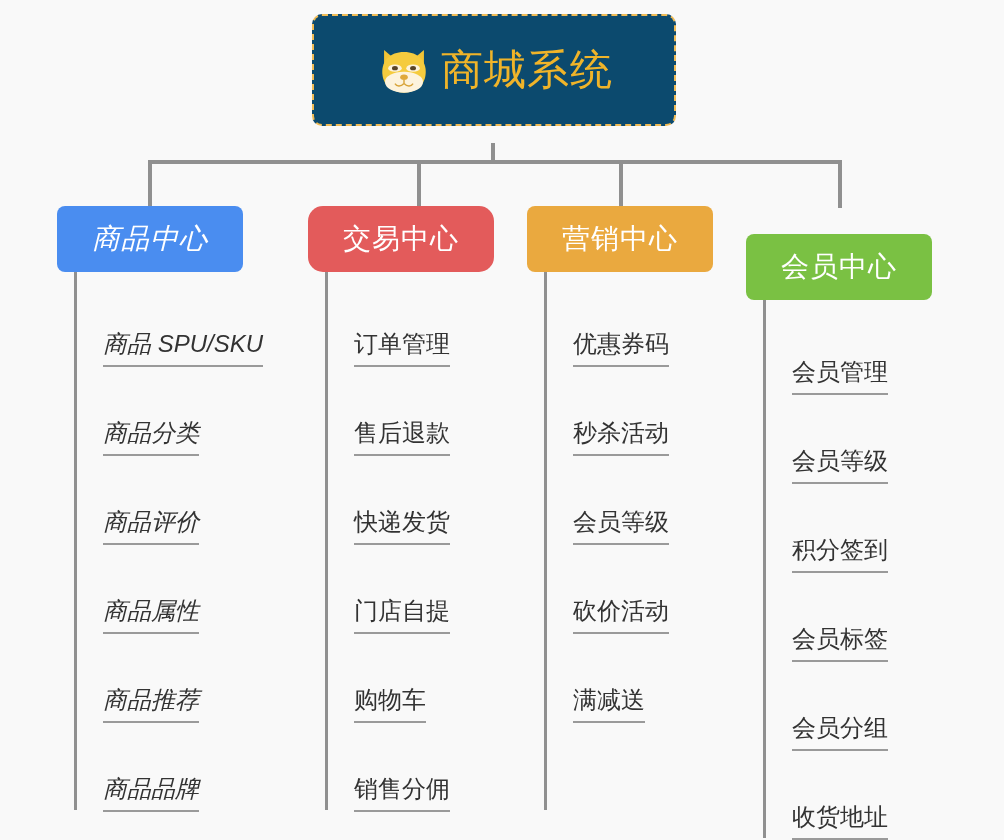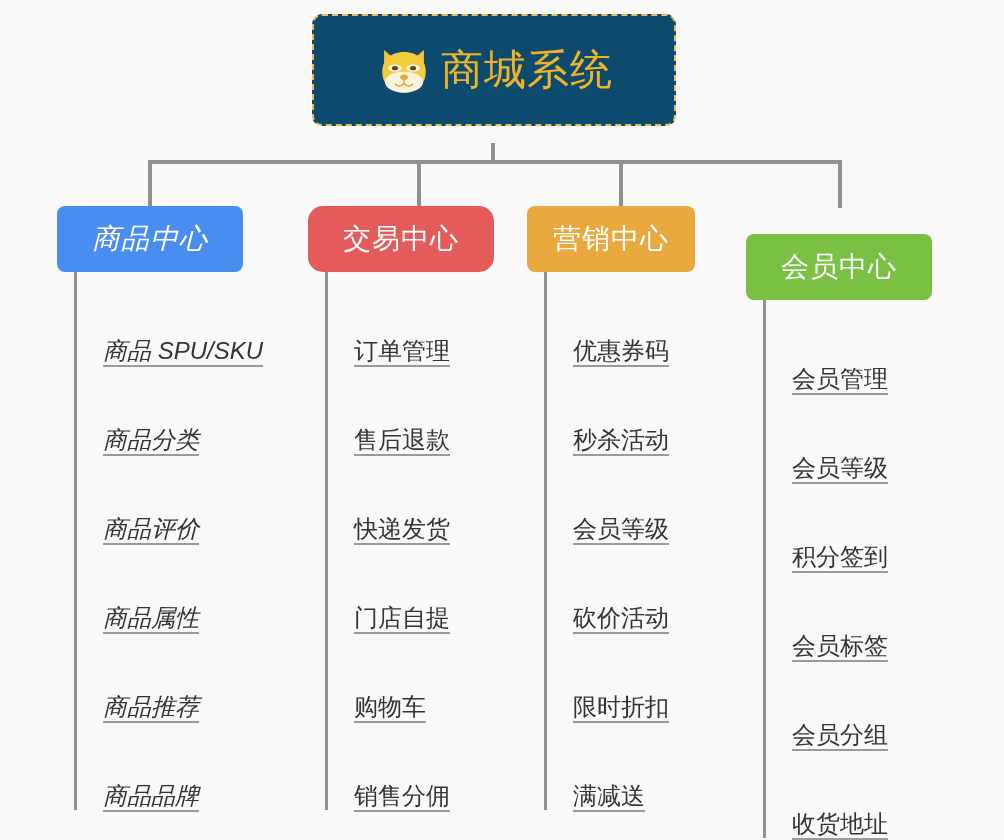--- a/index.html
+++ b/index.html
@@ -113,20 +113,21 @@
     display: flex;
     align-items: flex-end;
     padding-left: 46px;
   }
   .leaf-text {
     display: inline-block;
     font-size: 24px;
     line-height: 1.15;
     color: #333333;
     white-space: nowrap;
+    padding-bottom: 7px;
     border-bottom: 2px solid #9a9a9a;
   }
 </style>
 </head>
 <body>
 
 <div id="mindmap">
 
   <div class="root-node">
     <svg class="root-logo" viewBox="0 0 64 64">
@@ -202,39 +203,36 @@
           </div>
           <div class="leaf-item">
             <span class="leaf-text">购物车</span>
           </div>
           <div class="leaf-item">
             <span class="leaf-text">销售分佣</span>
           </div>
         </div>
       </div>
       <div class="column" style="left: 527px; width: 186px;">
-        <div class="cat-box" style="background: rgb(234, 169, 63); width: 168px;">
+        <div class="cat-box" style="background: rgb(234, 169, 63); width: 186px;">
           <span>营销中心</span>
         </div>
         <div class="leaf-list">
           <div class="leaf-spine" style="height: 538px;"></div>
           <div class="leaf-item">
             <span class="leaf-text">优惠券码</span>
           </div>
           <div class="leaf-item">
             <span class="leaf-text">秒杀活动</span>
           </div>
           <div class="leaf-item">
             <span class="leaf-text">会员等级</span>
           </div>
           <div class="leaf-item">
             <span class="leaf-text">砍价活动</span>
-          </div>
-          <div class="leaf-item">
-            <span class="leaf-text">限时折扣</span>
           </div>
           <div class="leaf-item">
             <span class="leaf-text">满减送</span>
           </div>
         </div>
       </div>
       <div class="column" style="left: 746px; width: 186px;">
         <div class="cat-box" style="background: rgb(122, 193, 67); width: 186px; margin-top: 28px;">
           <span>会员中心</span>
         </div>

